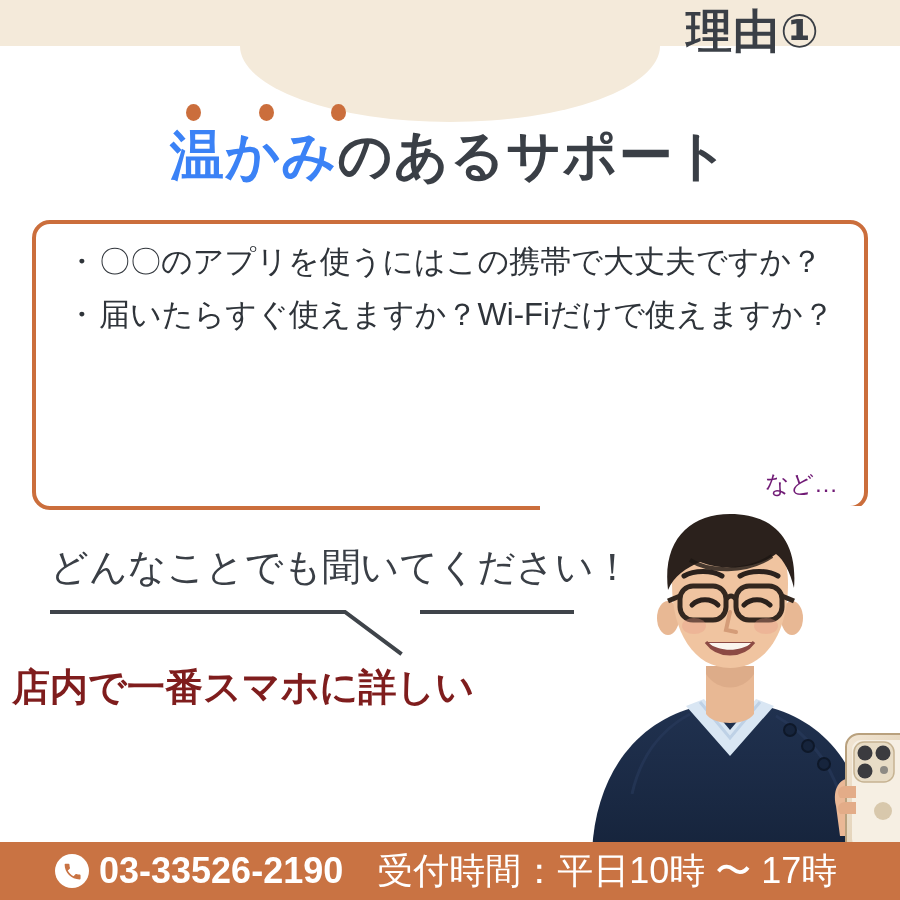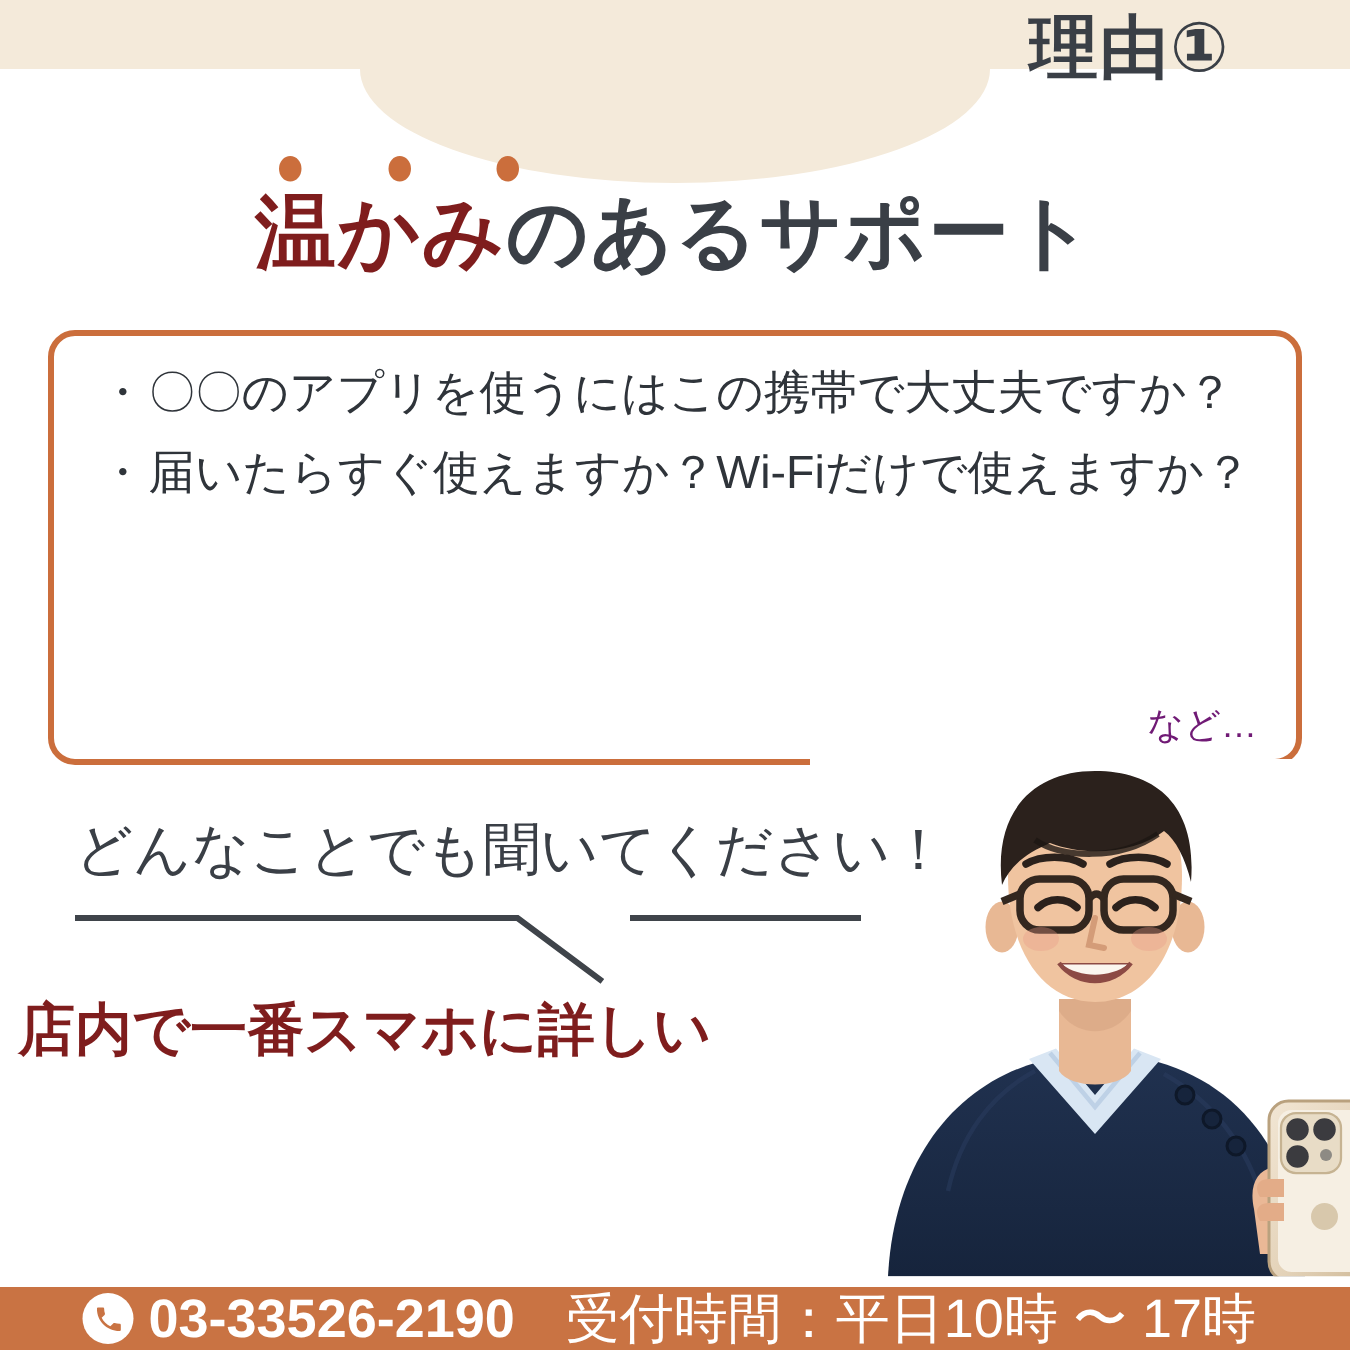--- a/index.html
+++ b/index.html
@@ -82,21 +82,21 @@
     width: 900px;
     text-align: center;
     font-size: 54px;
     line-height: 1.1;
     font-weight: 700;
     color: #3a3f46;
     letter-spacing: 1px;
     white-space: nowrap;
     z-index: 3;
   }
-  .subtitle .hl { color: #7f1d1d; text-align: center; }
+  .subtitle .hl { color: #3b82f6; text-align: center; }
 
   
   .qbox {
     position: absolute;
     left: 32px;
     top: 220px;
     width: 836px;
     height: 290px;
     box-sizing: border-box;
     border: 4px solid #cb6e3c;
@@ -189,21 +189,21 @@
     overflow: hidden;
     z-index: 2;
   }
 
   
   .footer {
     position: absolute;
     left: 0;
     bottom: 0;
     width: 900px;
-    height: 42px;
+    height: 58px;
     background: #c97343;
     display: flex;
     align-items: center;
     z-index: 5;
   }
   .footer-phone-icon {
     margin-left: 55px;
     width: 34px;
     height: 34px;
     border-radius: 50%;

